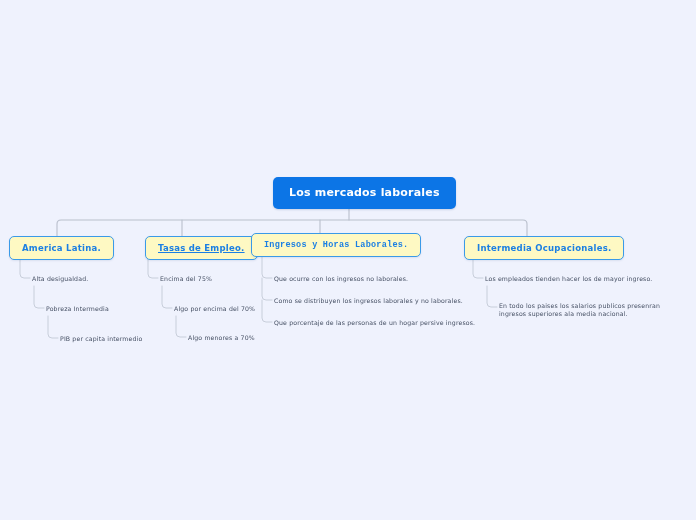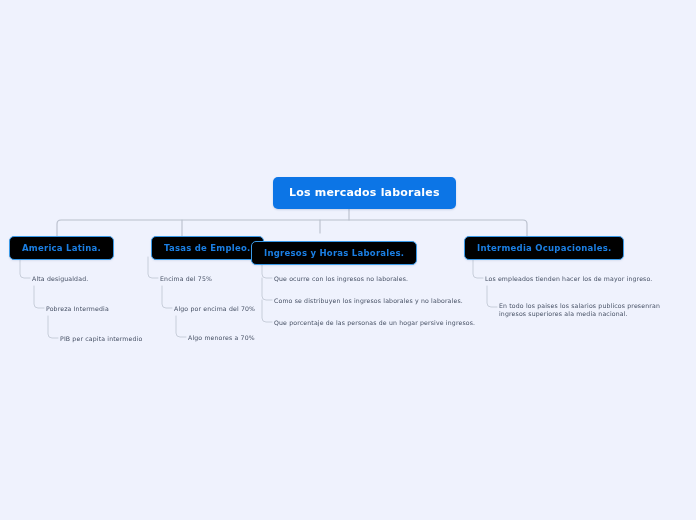--- a/index.html
+++ b/index.html
@@ -38,21 +38,21 @@
     font-size: 11px;
     font-weight: bold;
     letter-spacing: 0.2px;
     border-radius: 5px;
     padding: 9px 16px 10px 16px;
     line-height: 13px;
     box-shadow: 0 1px 2px rgba(40,70,130,0.18);
   }
   
   .branch-node {
-    background: #000000;
+    background: #fef9c3;
     color: #1b7fe3;
     font-size: 8.5px;
     font-weight: bold;
     letter-spacing: 0.25px;
     border: 1.4px solid #3a9ae8;
     border-radius: 5px;
     padding: 6px 12px 6px 12px;
     line-height: 10px;
     box-shadow: 0 1px 2px rgba(40,70,130,0.10);
   }
@@ -105,26 +105,26 @@
     </g>
   </svg>
 
   <div class="node root-node" style="left:273px; top:177px;">Los mercados laborales</div>
 
   <div class="node branch-node" style="left:9px; top:236px;">America Latina.</div>
   <div class="node leaf-node" style="left:30px; top:274px;">Alta desigualdad.</div>
   <div class="node leaf-node" style="left:44px; top:304px;">Pobreza Intermedia</div>
   <div class="node leaf-node" style="left:58px; top:334px;">PIB per capita intermedio</div>
 
-  <div class="node branch-node" style="left:151px; top:236px;">Tasas de Empleo.</div>
+  <div class="node branch-node" style="left:145px; top:236px;text-decoration:underline;">Tasas de Empleo.</div>
   <div class="node leaf-node" style="left:158px; top:274px;">Encima del 75%</div>
   <div class="node leaf-node" style="left:172px; top:304px;">Algo por encima del 70%</div>
   <div class="node leaf-node" style="left:186px; top:333px;">Algo menores a 70%</div>
 
-  <div class="node branch-node" style="left:251px; top:241px;">Ingresos y Horas Laborales.</div>
+  <div class="node branch-node" style="left:251px; top:233px;font-family:Liberation Mono, monospace;">Ingresos y Horas Laborales.</div>
   <div class="node leaf-node" style="left:272px; top:274px;">Que ocurre con los ingresos no laborales.</div>
   <div class="node leaf-node" style="left:272px; top:296px;">Como se distribuyen los ingresos laborales y no laborales.</div>
   <div class="node leaf-node" style="left:272px; top:318px;">Que porcentaje de las personas de un hogar persive ingresos.</div>
 
   <div class="node branch-node" style="left:464px; top:236px;">Intermedia Ocupacionales.</div>
   <div class="node leaf-node" style="left:483px; top:274px;">Los empleados tienden hacer los de mayor ingreso.</div>
   <div class="node leaf-node wrap" style="left:497px; top:301px;">En todo los paises los salarios publicos presenran ingresos superiores ala media nacional.</div>
 
 </div>
 

